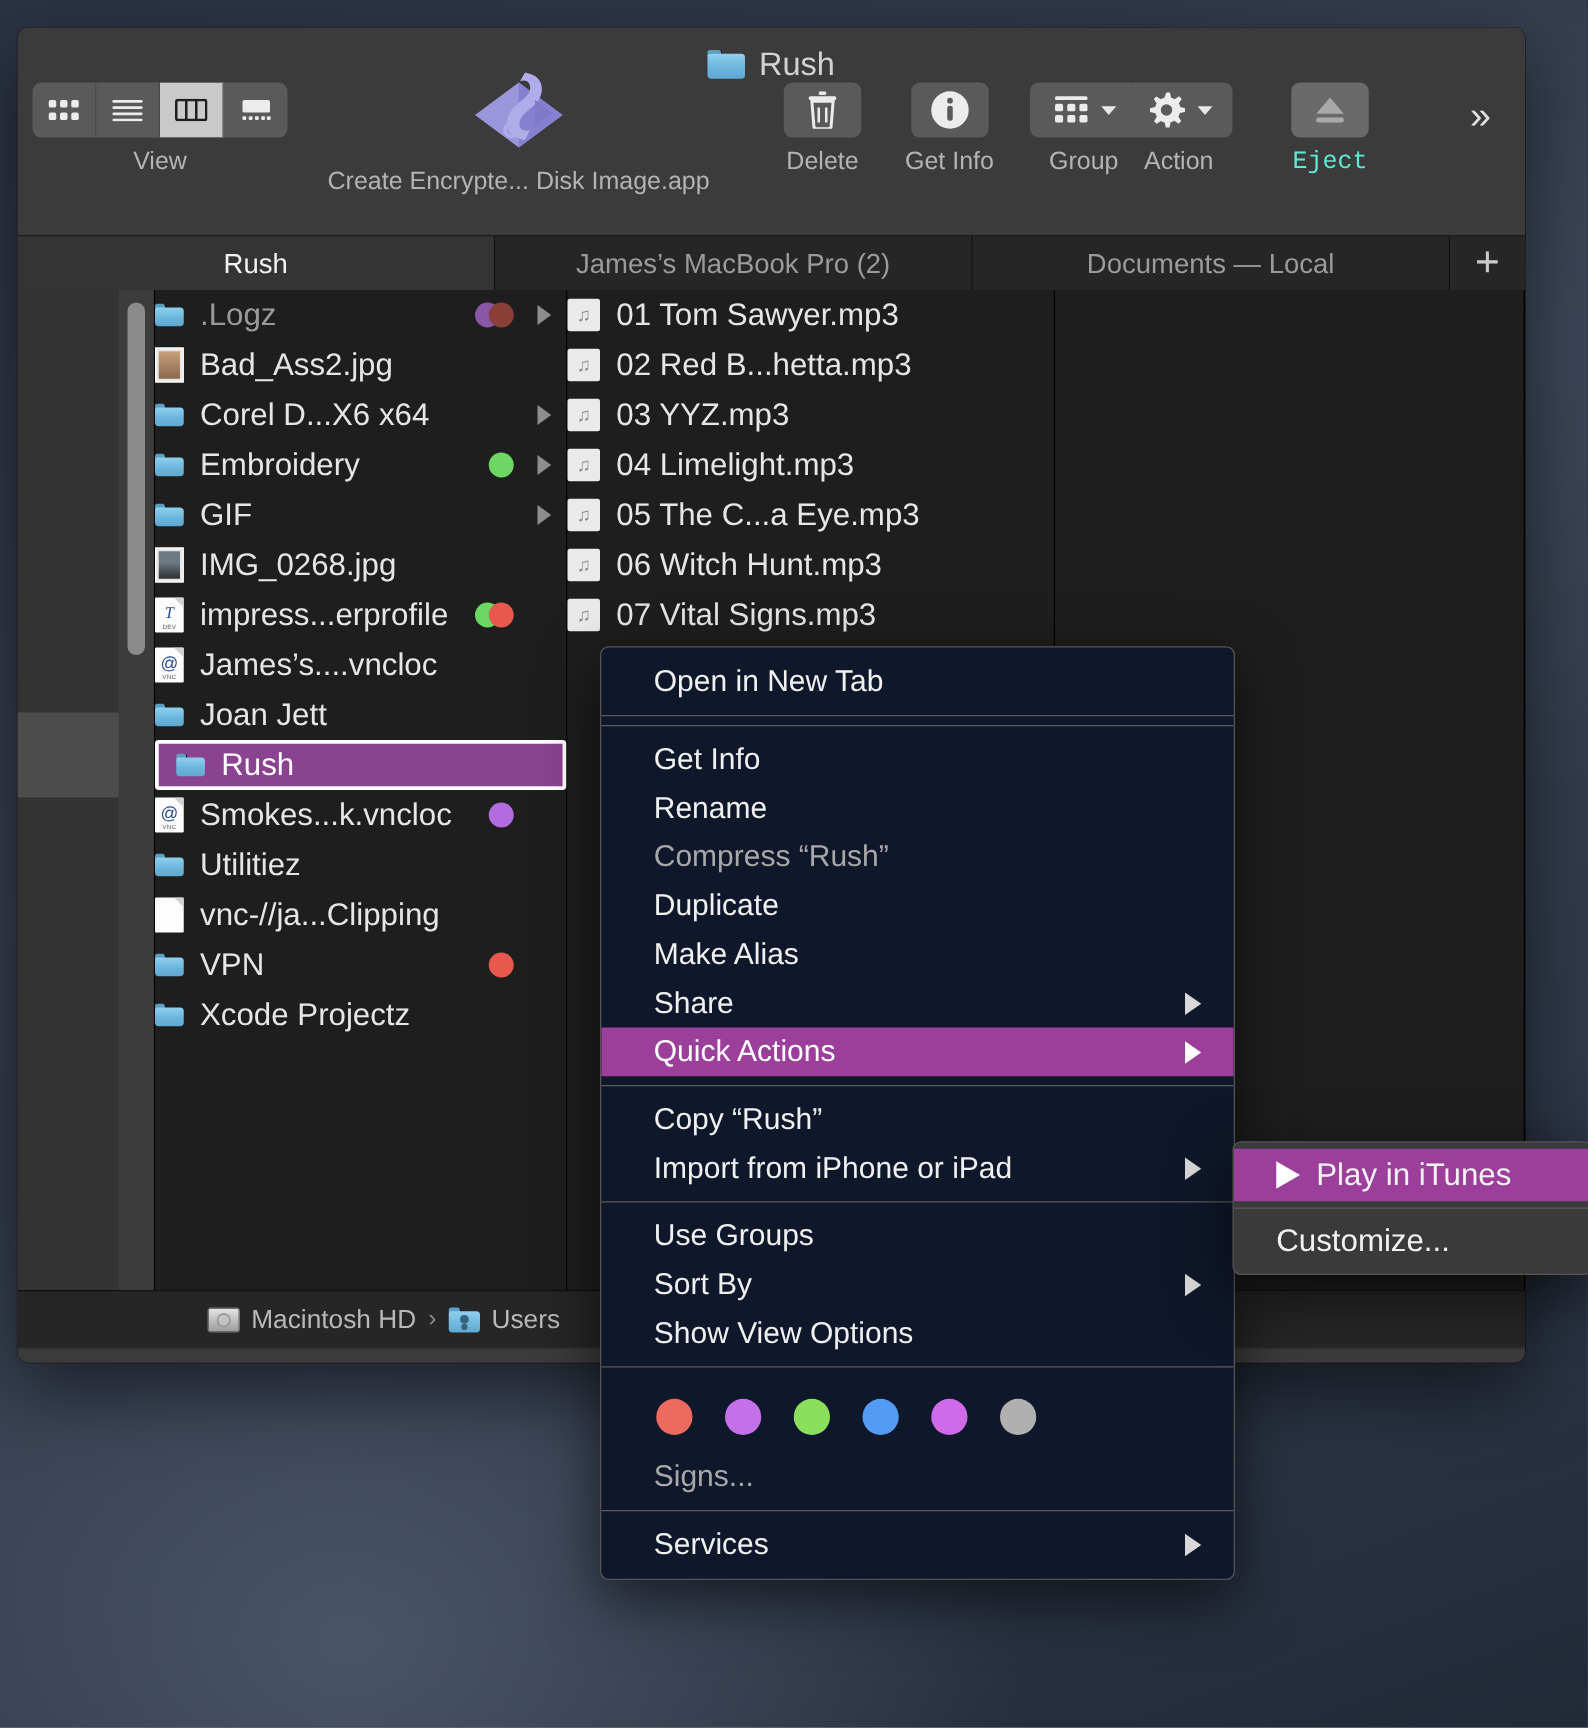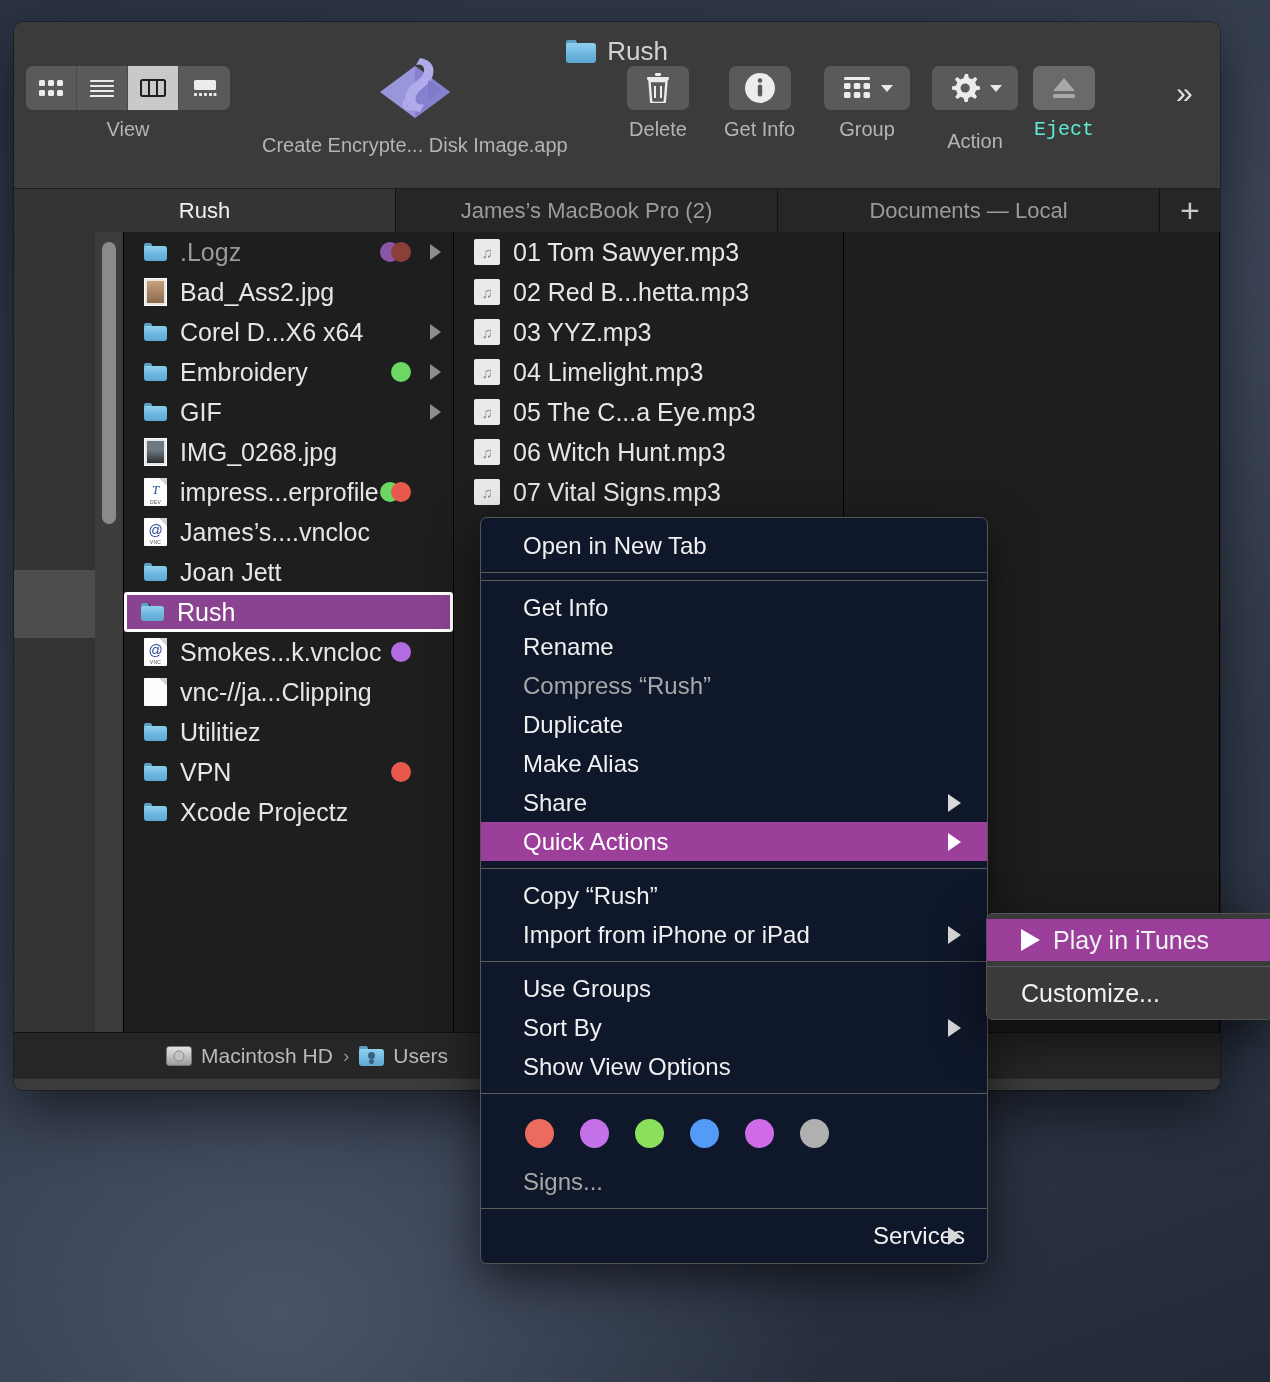--- a/index.html
+++ b/index.html
@@ -75,21 +75,21 @@
   .col-prev{ width:110px; background:#333; }
   .col-prev .selrow{ position:absolute; left:0; right:0; top:338px; height:68px; background:#4c4c4c; }
   .col-prev .scroll-track{ position:absolute; right:0; top:0; bottom:0; width:28px; background:#3c3c3c; }
   .col-prev .scroll-thumb{ position:absolute; right:7px; top:10px; width:14px; height:282px;
     background:#8a8a8a; border-radius:7px; }
 
   .col-files{ width:330px; background:#1e1e1e; }
   .col-songs{ width:390px; background:#1e1e1e; }
   .col-empty{ flex:1; background:#1e1e1e; }
 
-  .frow{ height:40px; display:flex; align-items:center; padding-left:20px; position:relative; }
+  .frow{ height:40px; display:flex; align-items:center; position:relative; }
   .fname{ color:#e6e6e6; font-size:25px; margin-left:13px; white-space:nowrap; }
   .frow.dim .fname{ color:#9a9a9a; }
   .frow .arrow{ position:absolute; right:12px; width:0;height:0;
     border-top:8px solid transparent;border-bottom:8px solid transparent;border-left:11px solid #8d8d8d; }
   .tags{ position:absolute; right:42px; display:flex; align-items:center; }
   .dot{ width:20px; height:20px; border-radius:50%; }
   .dot + .dot{ margin-left:-9px; }
 
   .frow.sel{ background:#8a4390; border:3px solid #ffffff; border-radius:3px;
     height:40px; padding-left:14px; }
@@ -271,21 +271,21 @@
             <rect x="2" y="17" width="6.5" height="6" rx="1.5"></rect>
               <rect x="11.8" y="17" width="6.5" height="6" rx="1.5"></rect>
               <rect x="21.5" y="17" width="6.5" height="6" rx="1.5"></rect>
           </g>
         </svg>
         <span class="chev"></span>
       </div>
       <span class="tb-label">Group</span>
     </div>
 
-    <div class="tb-item" style="left:918px; top:-14px;gap:12px;">
+    <div class="tb-item" style="left:886px; top:-14px;">
       <div class="btn wide">
         <svg width="32" height="32" viewBox="0 0 32 32">
           <path fill="#ececec" d="M16 2 l3 0 .9 4.1 a10.3 10.3 0 0 1 2.9 1.2 l3.5-2.3 2.1 2.1 -2.3 3.5 a10.3 10.3 0 0 1 1.2 2.9 L31 14.5 v3 l-4.1 .9 a10.3 10.3 0 0 1 -1.2 2.9 l2.3 3.5 -2.1 2.1 -3.5-2.3 a10.3 10.3 0 0 1 -2.9 1.2 L18.6 30 h-3 l-.9-4.1 a10.3 10.3 0 0 1 -2.9-1.2 l-3.5 2.3 -2.1-2.1 2.3-3.5 a10.3 10.3 0 0 1 -1.2-2.9 L3 17.5 v-3 l4.1-.9 a10.3 10.3 0 0 1 1.2-2.9 L6 7.2 l2.1-2.1 3.5 2.3 a10.3 10.3 0 0 1 2.9-1.2 z"></path>
           <circle cx="16.2" cy="16" r="4.6" fill="#5a5a5a"></circle>
         </svg>
         <span class="chev"></span>
       </div>
       <span class="tb-label">Action</span>
     </div>
 
@@ -416,29 +416,29 @@
           <span class="ic ic-doc">
             <span class="gl at">@</span>
             <span class="sub">VNC</span>
           </span>
           <span class="fname">Smokes...k.vncloc</span>
           <span class="tags">
             <span class="dot" style="background:#b36ce0"></span>
           </span>
         </div>
         <div class="frow">
+          <span class="folder sm">
+            <span class="tab"></span>
+            <span class="body"></span>
+          </span>
+          <span class="fname">Utilitiez</span>
+        </div>
+        <div class="frow">
           <span class="ic ic-doc"></span>
           <span class="fname">vnc-//ja...Clipping</span>
-        </div>
-        <div class="frow">
-          <span class="folder sm">
-            <span class="tab"></span>
-            <span class="body"></span>
-          </span>
-          <span class="fname">Utilitiez</span>
         </div>
         <div class="frow">
           <span class="folder sm">
             <span class="tab"></span>
             <span class="body"></span>
           </span>
           <span class="fname">VPN</span>
           <span class="tags">
             <span class="dot" style="background:#e8584c"></span>
           </span>
@@ -561,21 +561,21 @@
       <span class="tdot" style="background: rgb(196, 112, 232);"></span>
       <span class="tdot" style="background: rgb(138, 224, 92);"></span>
       <span class="tdot" style="background: rgb(83, 155, 245);"></span>
       <span class="tdot" style="background: rgb(207, 106, 233);"></span>
       <span class="tdot" style="background: rgb(176, 176, 176);"></span>
     </div>
     <div class="mi dim">
       <span>Signs...</span>
     </div>
     <div class="msep"></div>
-    <div class="mi" style="margin-bottom: 8px; justify-content: flex-end;">
+    <div class="mi" style="margin-bottom: 8px;">
       <span>Services</span>
       <span class="sub-arrow"></span>
     </div>
   </div>
 
 <div id="quick-actions-submenu">
   <div class="smi hl">
     <span class="play-tri"></span>
     <span>Play in iTunes</span>
   </div>

